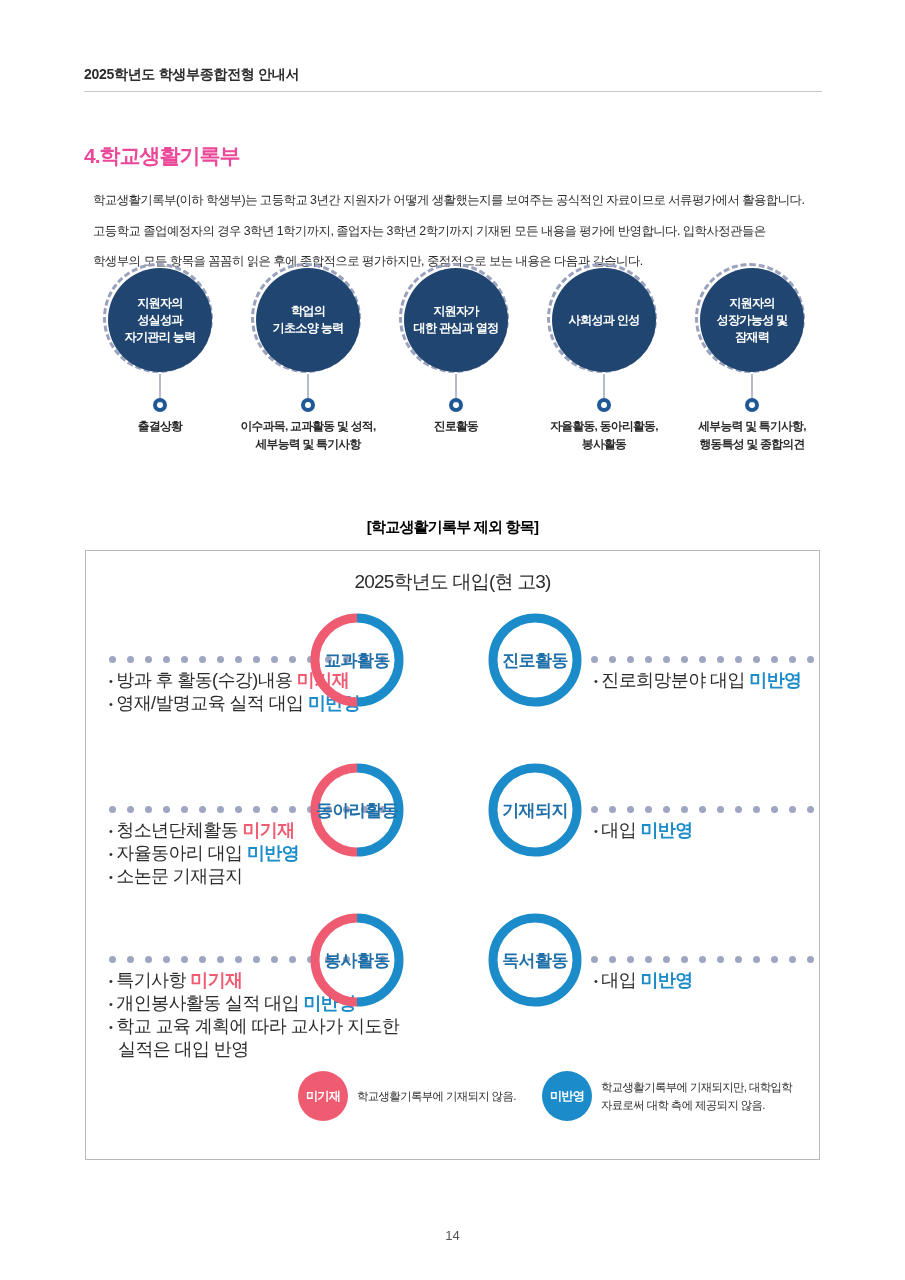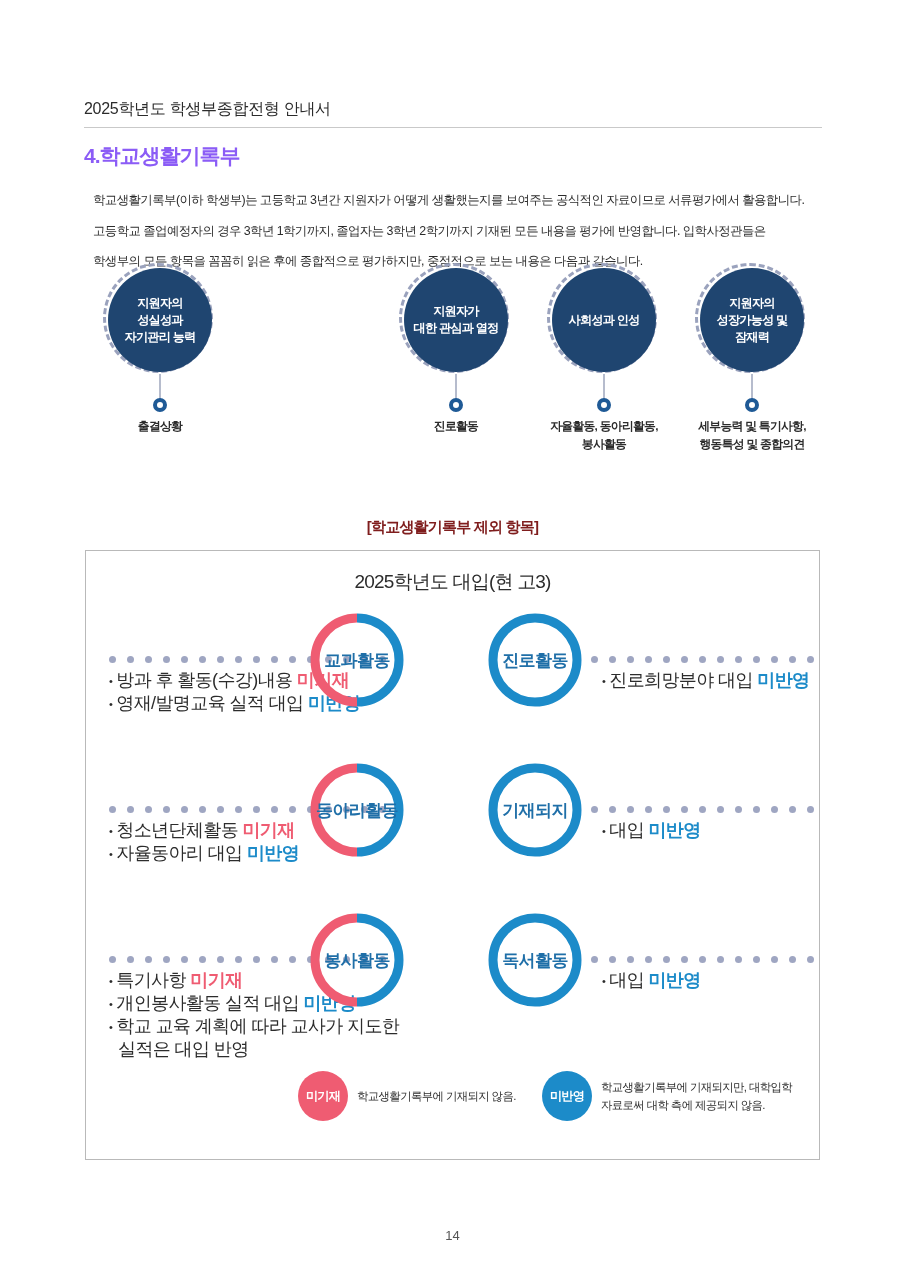--- a/index.html
+++ b/index.html
@@ -17,41 +17,40 @@
   }
 
   
   .page-header {
     position: absolute;
     left: 84px;
     top: 66px;
     width: 738px;
   }
   .page-header .hdr-text {
-    font-size: 16px;
-    font-weight: normal;
+    font-size: 14px;
+    font-weight: bold;
     color: #2b2b2b;
     letter-spacing: -0.3px;
     padding-bottom: 7px;
-    margin-top: 33px;
   }
   .page-header .hdr-rule {
     height: 1px;
     background: #c9c9c9;
     width: 100%;
   }
 
   
   .section-title {
     position: absolute;
     left: 84px;
     top: 142px;
     font-size: 21px;
     font-weight: bold;
-    color: #8b5cf6;
+    color: #ec4899;
     letter-spacing: -1px;
   }
 
   
   .intro {
     position: absolute;
     left: 85px;
     top: 181px;
     width: 742px;
     font-size: 12.4px;
@@ -151,21 +150,21 @@
   
   .box-title {
     position: absolute;
     left: 0;
     top: 518px;
     width: 905px;
     text-align: center;
     font-size: 15px;
     font-weight: bold;
     letter-spacing: -0.8px;
-    color: #7f1d1d;
+    color: #000000;
   }
 
   
   .panel {
     position: absolute;
     left: 85px;
     top: 550px;
     width: 735px;
     height: 610px;
     border: 1px solid #b9b9b9;
@@ -239,21 +238,21 @@
 
   
   .bullets {
     position: absolute;
     font-size: 18px;
     line-height: 22px;
     letter-spacing: -0.6px;
     color: #2c2c2c;
   }
   .bullets.left-b  { left: 23px;  top: 58px; width: 215px; }
-  .bullets.right-b { left: 508px; top: 58px; width: 215px; margin-left: 8px; }
+  .bullets.right-b { left: 508px; top: 58px; width: 215px; }
   .bullets .b { white-space: nowrap; }
   .bullets .b::before {
     content: "\2022";
     margin-right: 4px;
     font-size: 11px;
     vertical-align: 1px;
   }
   .bullets .b.cont::before { content: ""; margin-right: 0; padding-left: 9px; }
   .tag-red  { color: #ef5c72; font-weight: bold; }
   .tag-blue { color: #1c8bc9; font-weight: bold; }
@@ -338,20 +337,37 @@
       </div>
     </div>
     <div class="flow-stem"></div>
     <div class="flow-dot"></div>
     <div class="flow-label">
       <div>출결상황</div>
       <div></div>
     </div>
   </div>
 
+  <div class="flow-node" style="left:148px;">
+    <div class="flow-circle-wrap">
+      <div class="flow-dashed-ring"></div>
+      <div class="flow-circle">
+        <div class="ftxt">
+          <span>학업의</span><br>
+          <span>기초소양 능력</span>
+        </div>
+      </div>
+    </div>
+    <div class="flow-stem"></div>
+    <div class="flow-dot"></div>
+    <div class="flow-label">
+      <div>이수과목, 교과활동 및 성적,</div>
+      <div>세부능력 및 특기사항</div>
+    </div>
+  </div>
 
   <div class="flow-node" style="left:296px;">
     <div class="flow-circle-wrap">
       <div class="flow-dashed-ring"></div>
       <div class="flow-circle">
         <div class="ftxt">
           <span>지원자가</span><br>
           <span>대한 관심과 열정</span>
         </div>
       </div>
@@ -482,20 +498,21 @@
       <span class="d"></span>
         <span class="d"></span>
         <span class="d"></span>
         <span class="d"></span>
         <span class="d"></span>
       <span class="d"></span>
     </div>
     <div class="bullets left-b">
       <div class="b"><span>청소년단체활동 </span><span class="tag-red">미기재</span></div>
       <div class="b"><span>자율동아리 대입 </span><span class="tag-blue">미반영</span></div>
+      <div class="b"><span>소논문 기재금지</span></div>
     </div>
 
     <div class="donut left">
       <svg width="98" height="98" viewBox="0 0 98 98">
         <path d="M49 7 A42 42 0 0 0 49 91" fill="none" stroke="#ef5c72" stroke-width="9"></path>
         <path d="M49 7 A42 42 0 0 1 49 91" fill="none" stroke="#1c8bc9" stroke-width="9"></path>
       </svg>
       <div class="dlabel">동아리활동</div>
     </div>
 

